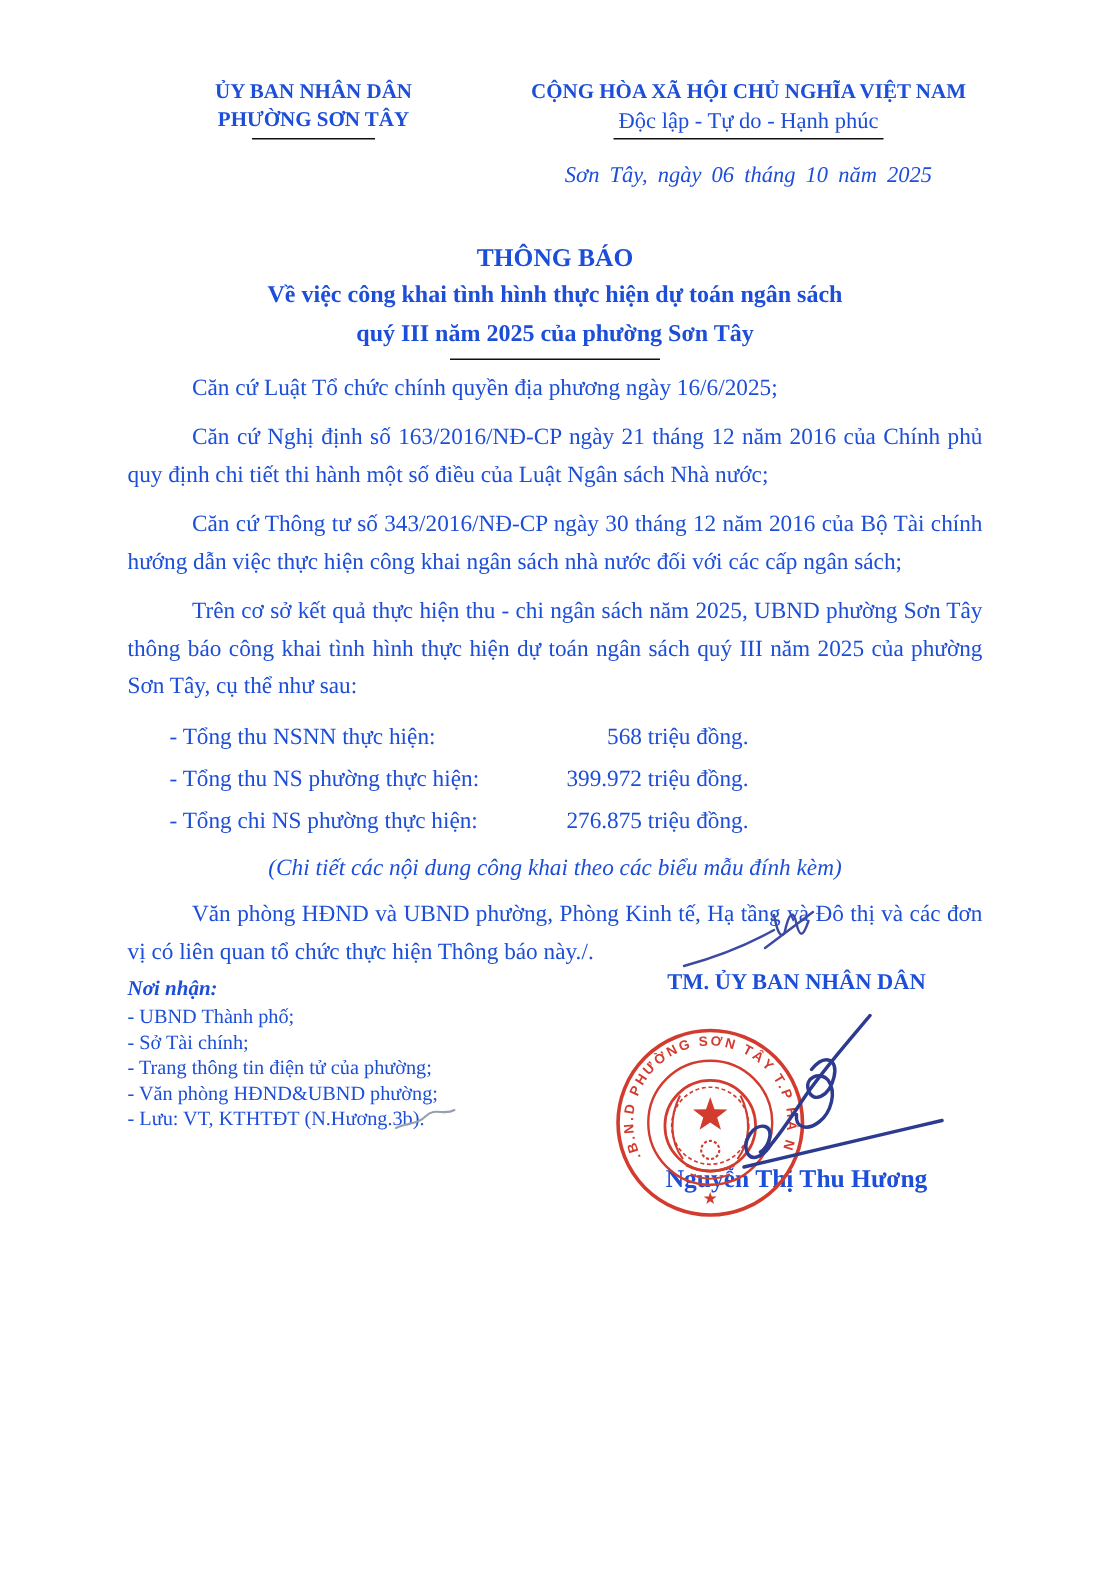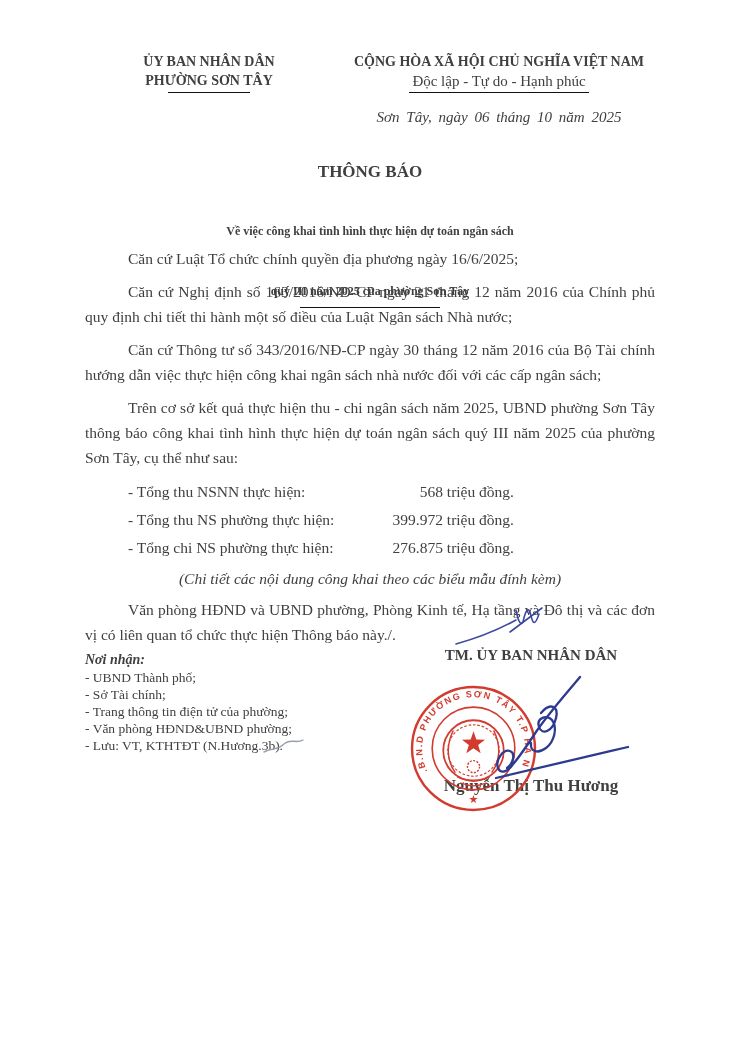--- a/index.html
+++ b/index.html
@@ -1,50 +1,50 @@
 <!DOCTYPE html>
 <html><head>
 <meta charset="utf-8">
 <style>
   html,body{margin:0;padding:0;background:#ffffff;}
   .page{
     position:relative;
     width:740px;height:1046px;
     background:#ffffff;
     font-family:"Liberation Serif","DejaVu Serif",serif;
-    color:#404040;
+    color:#1d4ed8;
     overflow:hidden;
   }
   
   .header{
     position:absolute;left:85px;top:52px;width:578px;
     display:flex;justify-content:space-between;
   }
   .hdr-left{width:248px;text-align:center;}
   .hdr-right{width:328px;text-align:center;}
   .org-parent{font-weight:bold;font-size:14px;line-height:19px;}
   .org-name{font-weight:bold;font-size:14px;line-height:19px;}
   .rule-left{width:82px;border-top:1.4px solid #101010;margin:2px auto 0;}
   .doc-number{font-size:15px;margin-top:21px;}
   .nat-line1{font-weight:bold;font-size:14px;line-height:19px;}
   .nat-line2{display:inline-block;font-weight:normal;font-size:15px;line-height:20px;border-bottom:1.5px solid #101010;padding:0 3px 1px;}
   .place-date{font-size:15px;font-style:italic;margin-top:16px;word-spacing:3px;}
   
   .title-block{position:absolute;left:85px;top:160px;width:570px;text-align:center;}
   .doc-kind{font-weight:bold;font-size:17px;line-height:24px;}
-  .doc-subject{font-weight:bold;font-size:12px;line-height:26px;margin-top:34px;}
+  .doc-subject{font-weight:bold;font-size:16px;line-height:26px;}
   .title-rule{width:140px;border-top:1.5px solid #101010;margin:3px auto 0;}
   
   .body{position:absolute;left:85px;top:246px;width:570px;}
   .para{
     margin:0 0 8px 0;
     font-size:15.5px;line-height:25px;
     text-align:justify;text-indent:43px;
   }
-  .figures{margin:2px 0 2px 43px;}
+  .figures{margin:2px 0 2px 28px;}
   .fig-row{display:flex;font-size:15.5px;line-height:28px;}
   .fig-label{width:252px;}
   .fig-value{width:134px;text-align:right;}
   .attachment-note{
     margin:4px 0 6px 0;font-size:15.5px;line-height:25px;
     font-style:italic;text-align:center;
   }
   .closing{margin-bottom:0;}
   
   .recipients{position:absolute;left:85px;top:651px;width:300px;}

